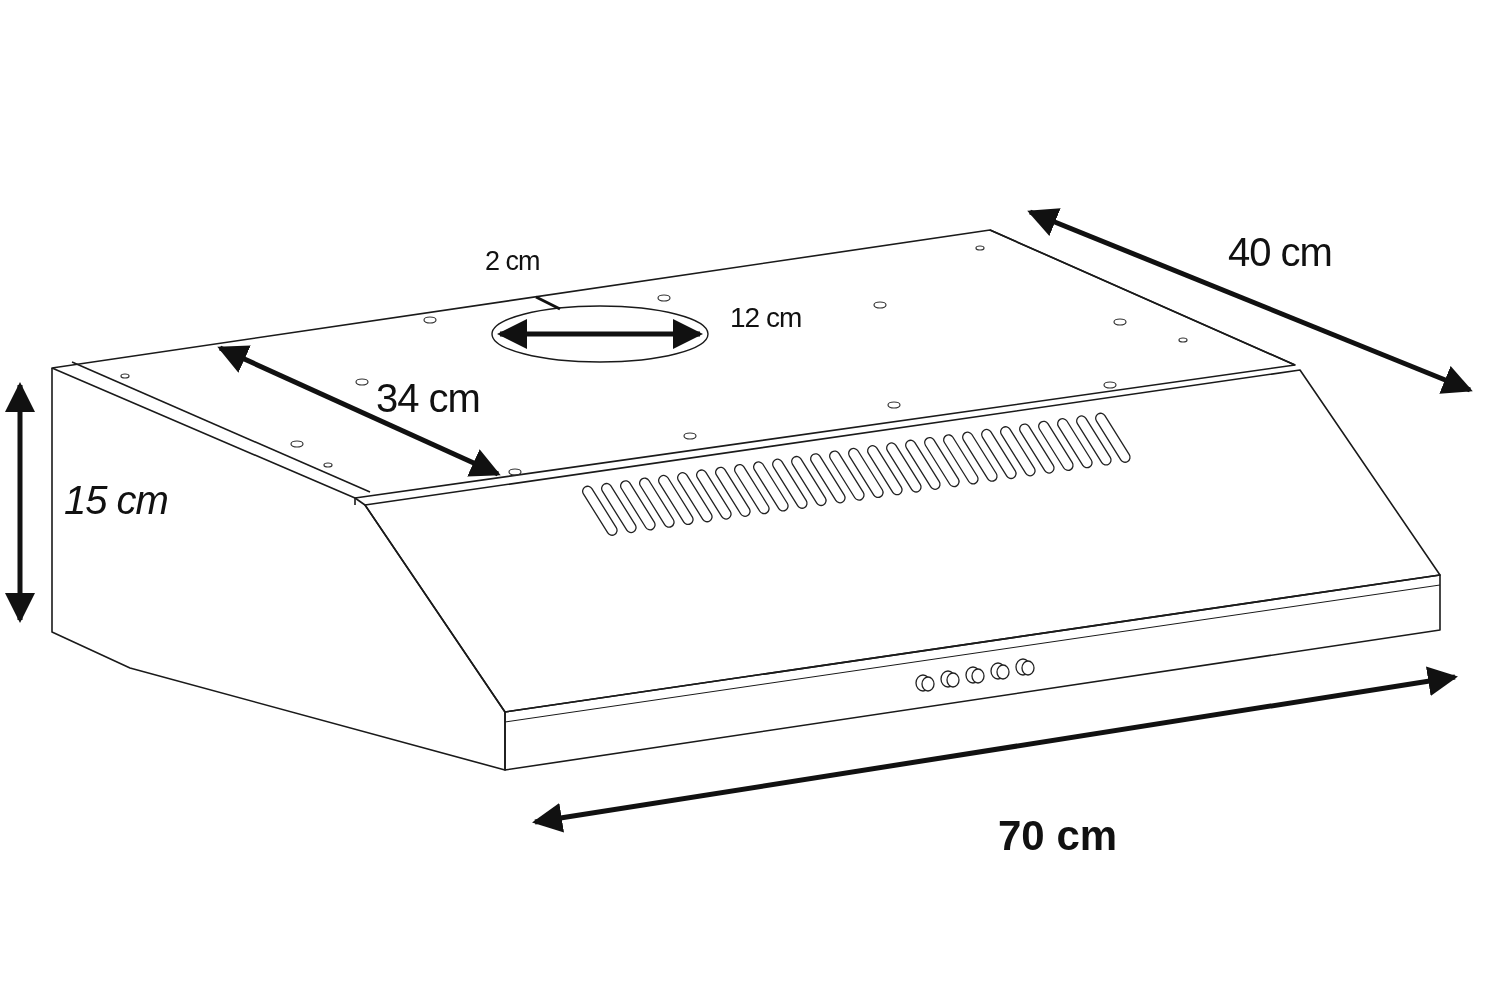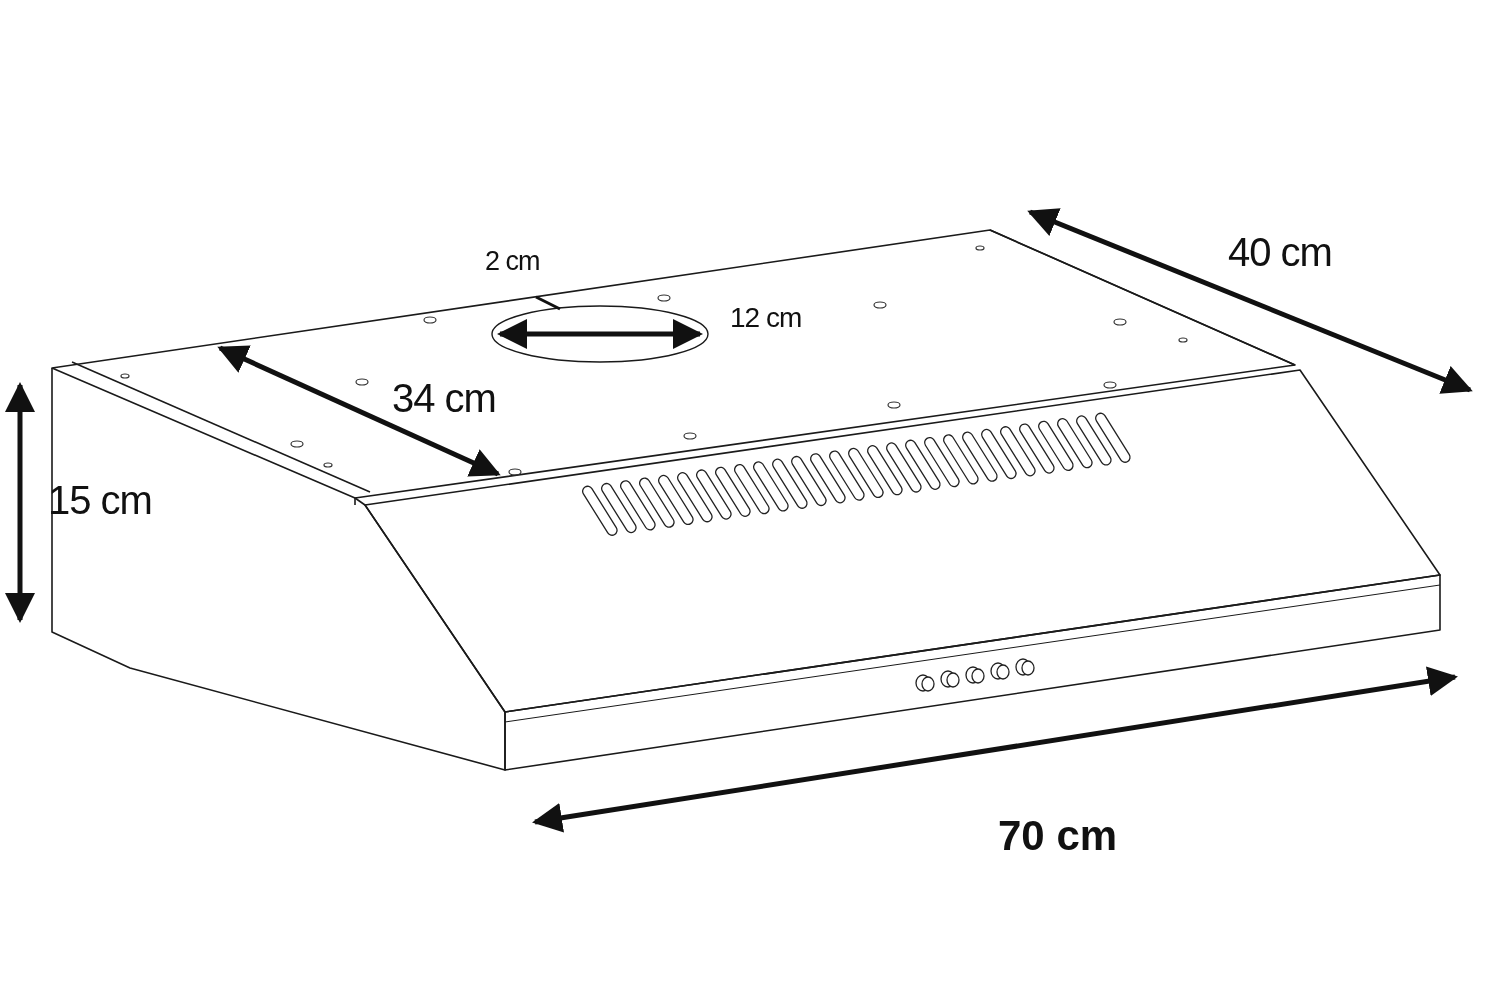--- a/index.html
+++ b/index.html
@@ -100,16 +100,16 @@
     <line x1="535" y1="822" x2="1455" y2="677"></line>
     <line x1="20" y1="385" x2="20" y2="620"></line>
     <line x1="220" y1="348" x2="498" y2="474"></line>
     <line x1="500" y1="334" x2="700" y2="334"></line>
   </g>
   <line x1="536" y1="297" x2="560" y2="309" stroke="#111" stroke-width="3"></line>
 </svg>
 
 <div class="lbl" style="left:485px;top:246px;font-size:27px;">2 cm</div>
 <div class="lbl" style="left:730px;top:302px;font-size:28px;">12 cm</div>
-<div class="lbl" style="left:376px;top:376px;font-size:40px;margin-left:16px;">34 cm</div>
-<div class="lbl" style="left:48px;top:478px;font-size:40px;">15 cm</div>
+<div class="lbl" style="left:376px;top:376px;font-size:40px;">34 cm</div>
+<div class="lbl" style="left:64px;top:478px;font-size:40px;font-style:italic;">15 cm</div>
 <div class="lbl" style="left:1228px;top:230px;font-size:40px;">40 cm</div>
 <div class="lbl lbl-bold" style="left:998px;top:764px;font-size:42px;">70 cm</div>
 
 </body></html>

